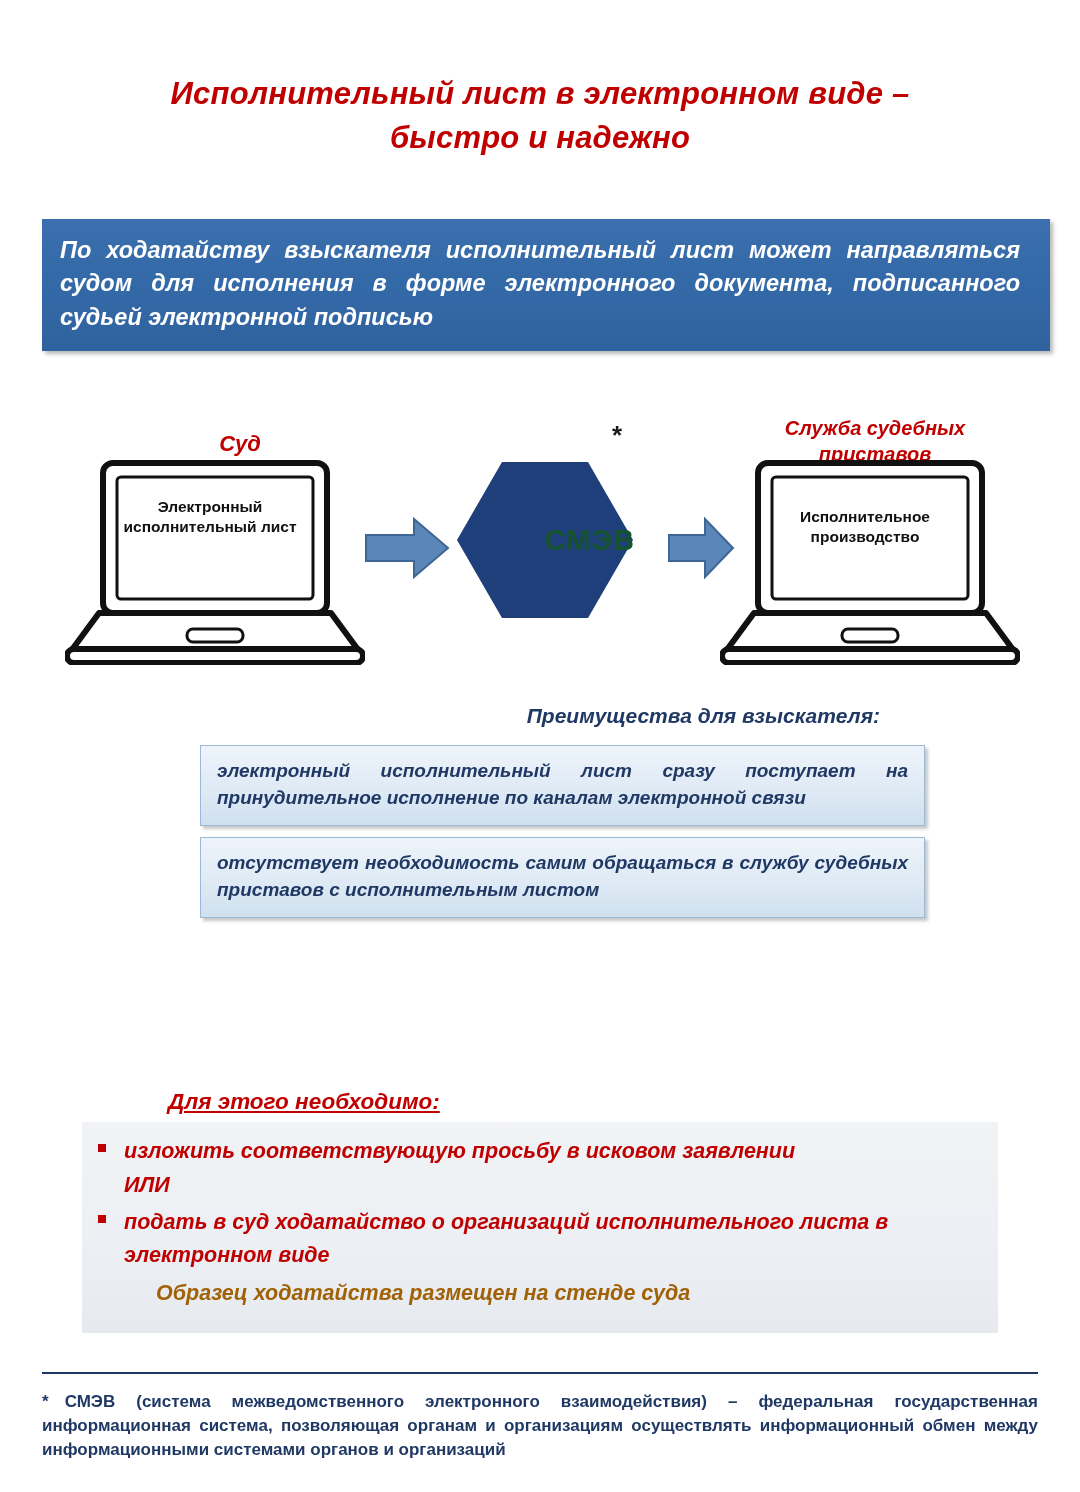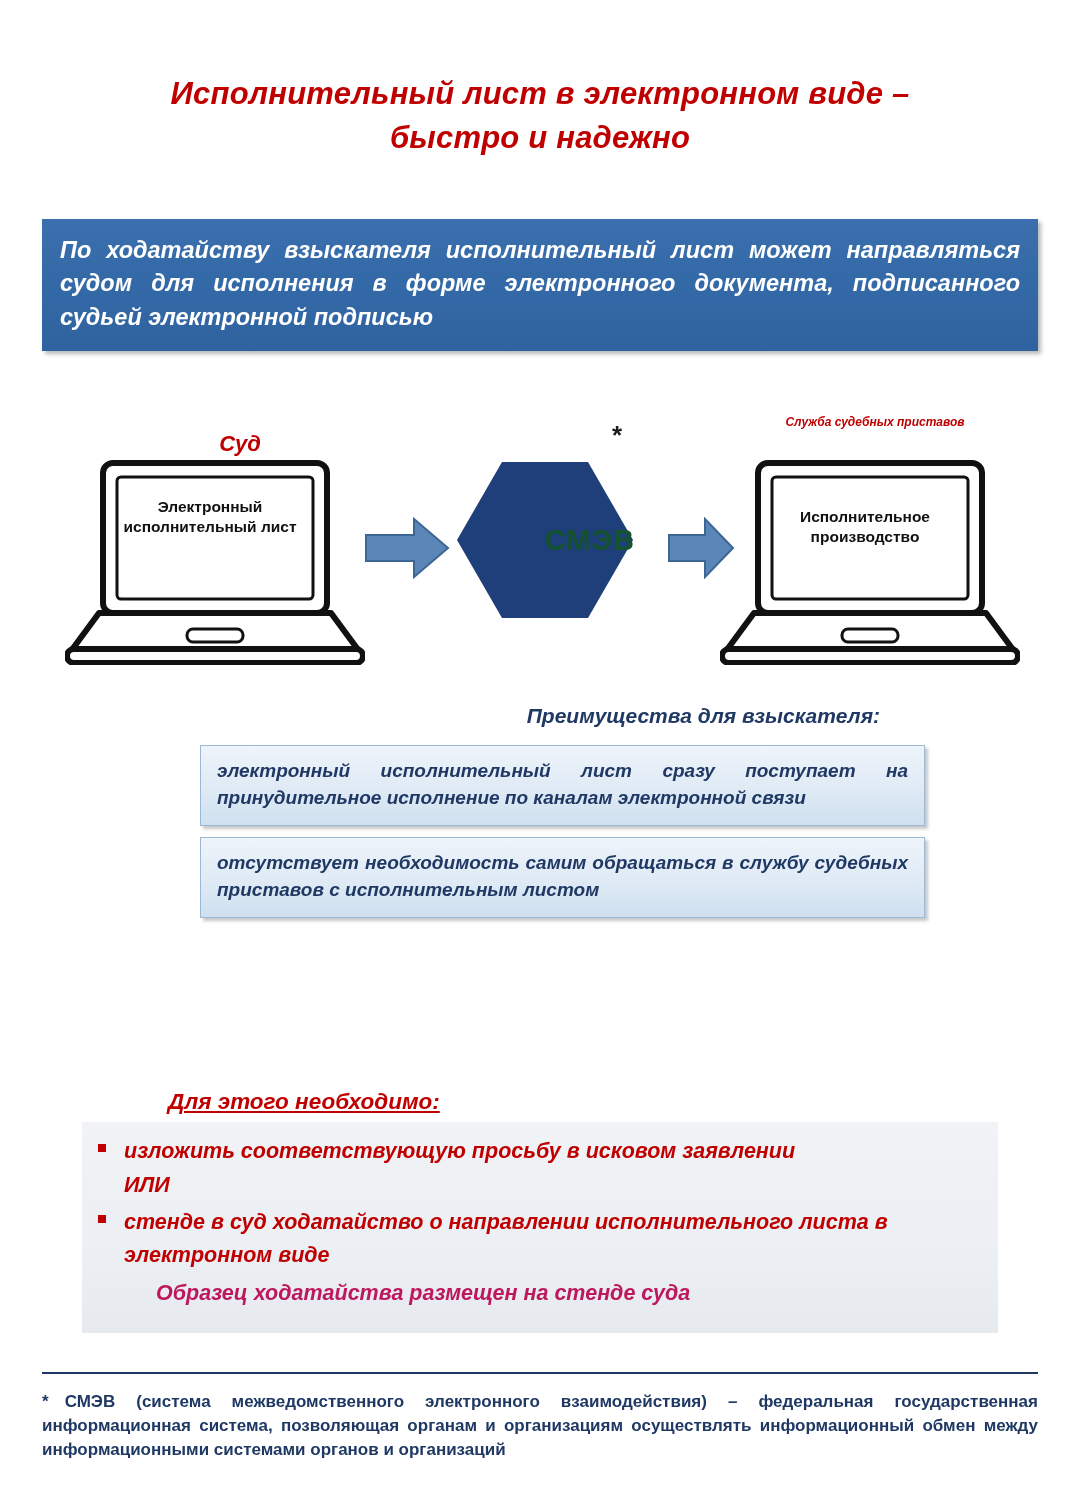--- a/index.html
+++ b/index.html
@@ -33,20 +33,21 @@
 
   
   .banner {
     position: absolute;
     left: 42px;
     top: 219px;
     width: 996px;
     height: 132px;
     background: linear-gradient(180deg, #3b6fad 0%, #356aa9 40%, #2f639f 100%);
     box-shadow: 3px 3px 4px rgba(0,0,0,0.28);
+    padding-left: 12px;
   }
   .banner-text {
     position: absolute;
     left: 18px;
     top: 15px;
     width: 960px;
     color: #ffffff;
     font-size: 23.5px;
     font-weight: bold;
     font-style: italic;
@@ -67,21 +68,21 @@
     font-size: 22px;
     font-weight: bold;
     font-style: italic;
   }
   .lbl-fssp {
     position: absolute;
     left: 750px; top: 20px;
     width: 250px;
     text-align: center;
     color: #c00000;
-    font-size: 12px;
+    font-size: 20px;
     font-weight: bold;
     font-style: italic;
     line-height: 1.3;
   }
   .asterisk {
     position: absolute;
     left: 612px; top: 25px;
     font-size: 26px;
     color: #1b1b1b;
     font-weight: bold;
@@ -174,21 +175,21 @@
   }
   .req-or {
     color: #c00000;
     font-size: 21.5px;
     font-weight: bold;
     font-style: italic;
     padding-left: 28px;
     margin-bottom: 8px;
   }
   .req-note {
-    color: #be185d;
+    color: #a16207;
     font-size: 21.5px;
     font-weight: bold;
     font-style: italic;
     padding-left: 60px;
     margin-top: 10px;
   }
 
   
   .fn-line {
     position: absolute;
@@ -278,21 +279,21 @@
 <div class="req-heading">Для этого необходимо:</div>
 <div class="req-box"></div>
 <div class="req-list">
   <div class="req-item">
     <span class="req-bullet"></span>
     <span class="req-text">изложить соответствующую просьбу в исковом заявлении</span>
   </div>
   <div class="req-or">ИЛИ</div>
   <div class="req-item">
     <span class="req-bullet"></span>
-    <span class="req-text">стенде в суд ходатайство о направлении исполнительного листа в электронном виде</span>
+    <span class="req-text">подать в суд ходатайство о организаций исполнительного листа в электронном виде</span>
   </div>
   <div class="req-note">Образец ходатайства размещен на стенде суда</div>
 </div>
 
 <div class="fn-line"></div>
 <div class="footnote">
   <span class="fn-star">*</span><span>СМЭВ (система межведомственного электронного взаимодействия) – федеральная государственная информационная система, позволяющая органам и организациям осуществлять информационный обмен между информационными системами органов и организаций</span>
 </div>
 
 </body></html>

